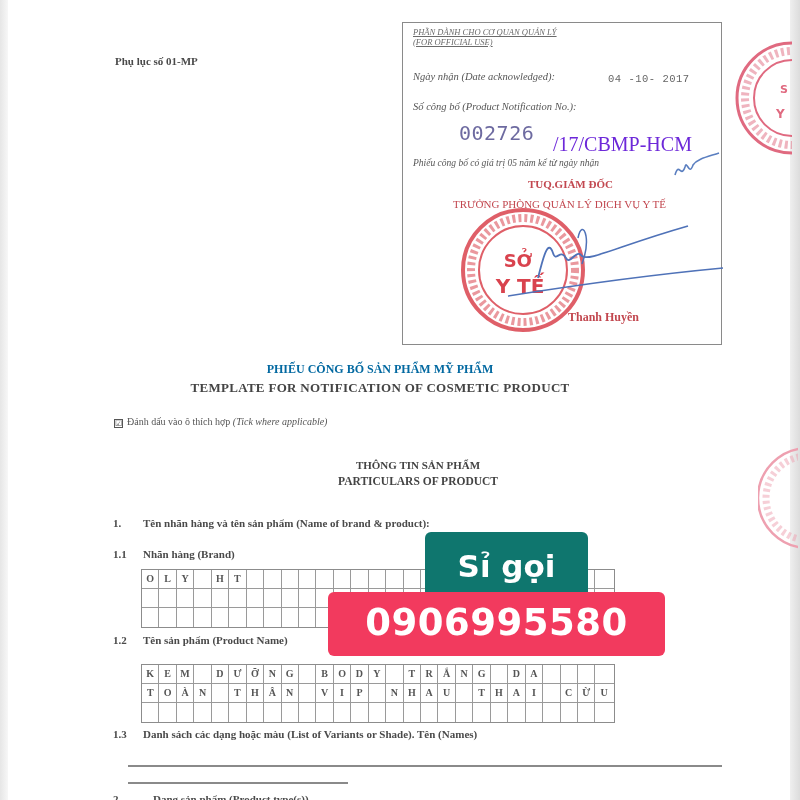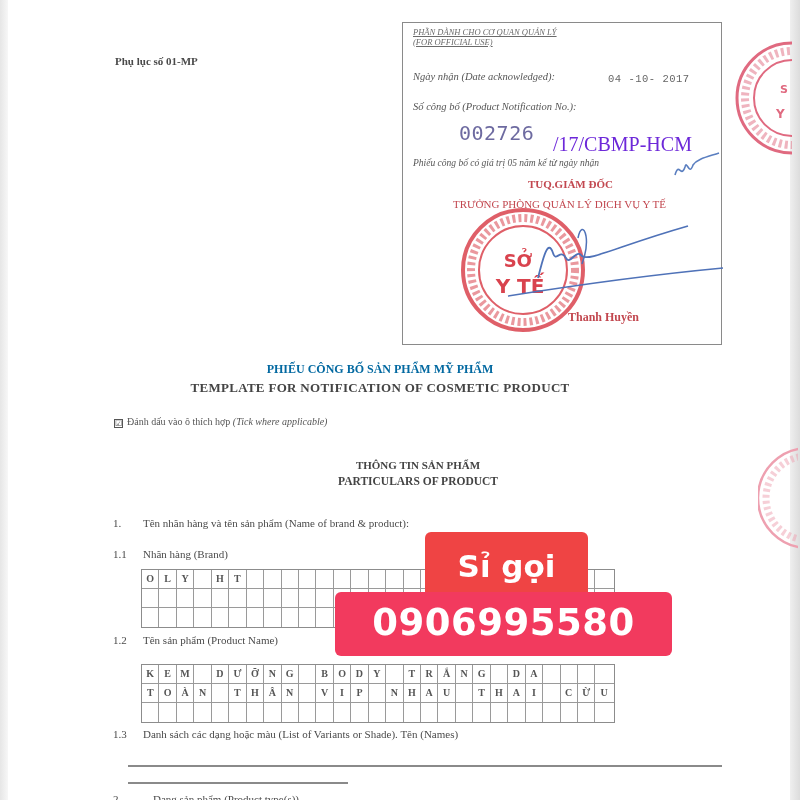--- a/index.html
+++ b/index.html
@@ -32,33 +32,33 @@
   .title-vn { position: absolute; left: 0; width: 760px; top: 362px; text-align: center; font-size: 12px; font-weight: bold; color: #0369a1; }
   .title-en { position: absolute; left: 0; width: 760px; top: 380px; text-align: center; font-size: 13px; font-weight: bold; color: #444; letter-spacing: 0.3px; }
 
   .tick-line { position: absolute; left: 114px; top: 416px; font-size: 10px; color: #555; }
   .tick-box { display: inline-block; width: 9px; height: 9px; border: 1px solid #555; font-size: 8px; line-height: 7px; text-align: center; margin-right: 4px; vertical-align: -1px; }
   .tick-line em { font-style: italic; }
 
   .sec-vn { position: absolute; left: 0; width: 836px; top: 459px; text-align: center; font-size: 11px; font-weight: bold; color: #444; }
   .sec-en { position: absolute; left: 0; width: 836px; top: 475px; text-align: center; font-size: 11.5px; font-weight: bold; color: #444; }
 
-  .q-line { position: absolute; font-size: 11px; color: #4a4a4a; }
+  .q-line { position: absolute; font-size: 11px; color: #4a4a4a; font-weight: bold; }
   .q-num { display: inline-block; width: 30px; }
 
   .grid { position: absolute; border: 1.5px solid #8c8c8c; }
   .grid-row { display: flex; height: 19px; border-bottom: 1px solid #9a9a9a; }
   .grid-row:last-child { border-bottom: none; }
   .cell { width: 17.45px; height: 100%; border-right: 1px solid #9a9a9a; font-size: 10px; font-weight: bold; color: #555; text-align: center; line-height: 18px; font-family: "Liberation Serif", serif; }
   .cell:last-child { border-right: none; }
 
   .fill-line { position: absolute; height: 1.5px; background: #8a8a8a; }
 
-  .promo-top { position: absolute; left: 425px; top: 532px; width: 163px; height: 68px; background: #ef4444; border-radius: 6px; color: #fff; font-family: "DejaVu Sans", sans-serif; font-weight: bold; font-size: 31px; text-align: center; line-height: 68px; }
-  .promo-bottom { position: absolute; left: 335px; top: 592px; width: 337px; height: 64px; background: #f23a5e; border-radius: 6px; color: #fff; font-family: "DejaVu Sans", sans-serif; font-weight: bold; font-size: 37px; text-align: center; line-height: 62px; letter-spacing: 0.5px; }
+  .promo-top { position: absolute; left: 425px; top: 532px; width: 163px; height: 68px; background: #0f766e; border-radius: 6px; color: #fff; font-family: "DejaVu Sans", sans-serif; font-weight: bold; font-size: 31px; text-align: center; line-height: 68px; }
+  .promo-bottom { position: absolute; left: 328px; top: 592px; width: 337px; height: 64px; background: #f23a5e; border-radius: 6px; color: #fff; font-family: "DejaVu Sans", sans-serif; font-weight: bold; font-size: 37px; text-align: center; line-height: 62px; letter-spacing: 0.5px; }
 </style>
 </head>
 <body>
 
 <div class="page-edge-left"></div>
 <div class="page-edge-right"></div>
 
 <div class="appendix">Phụ lục số 01-MP</div>
 
 <div class="official-box">

